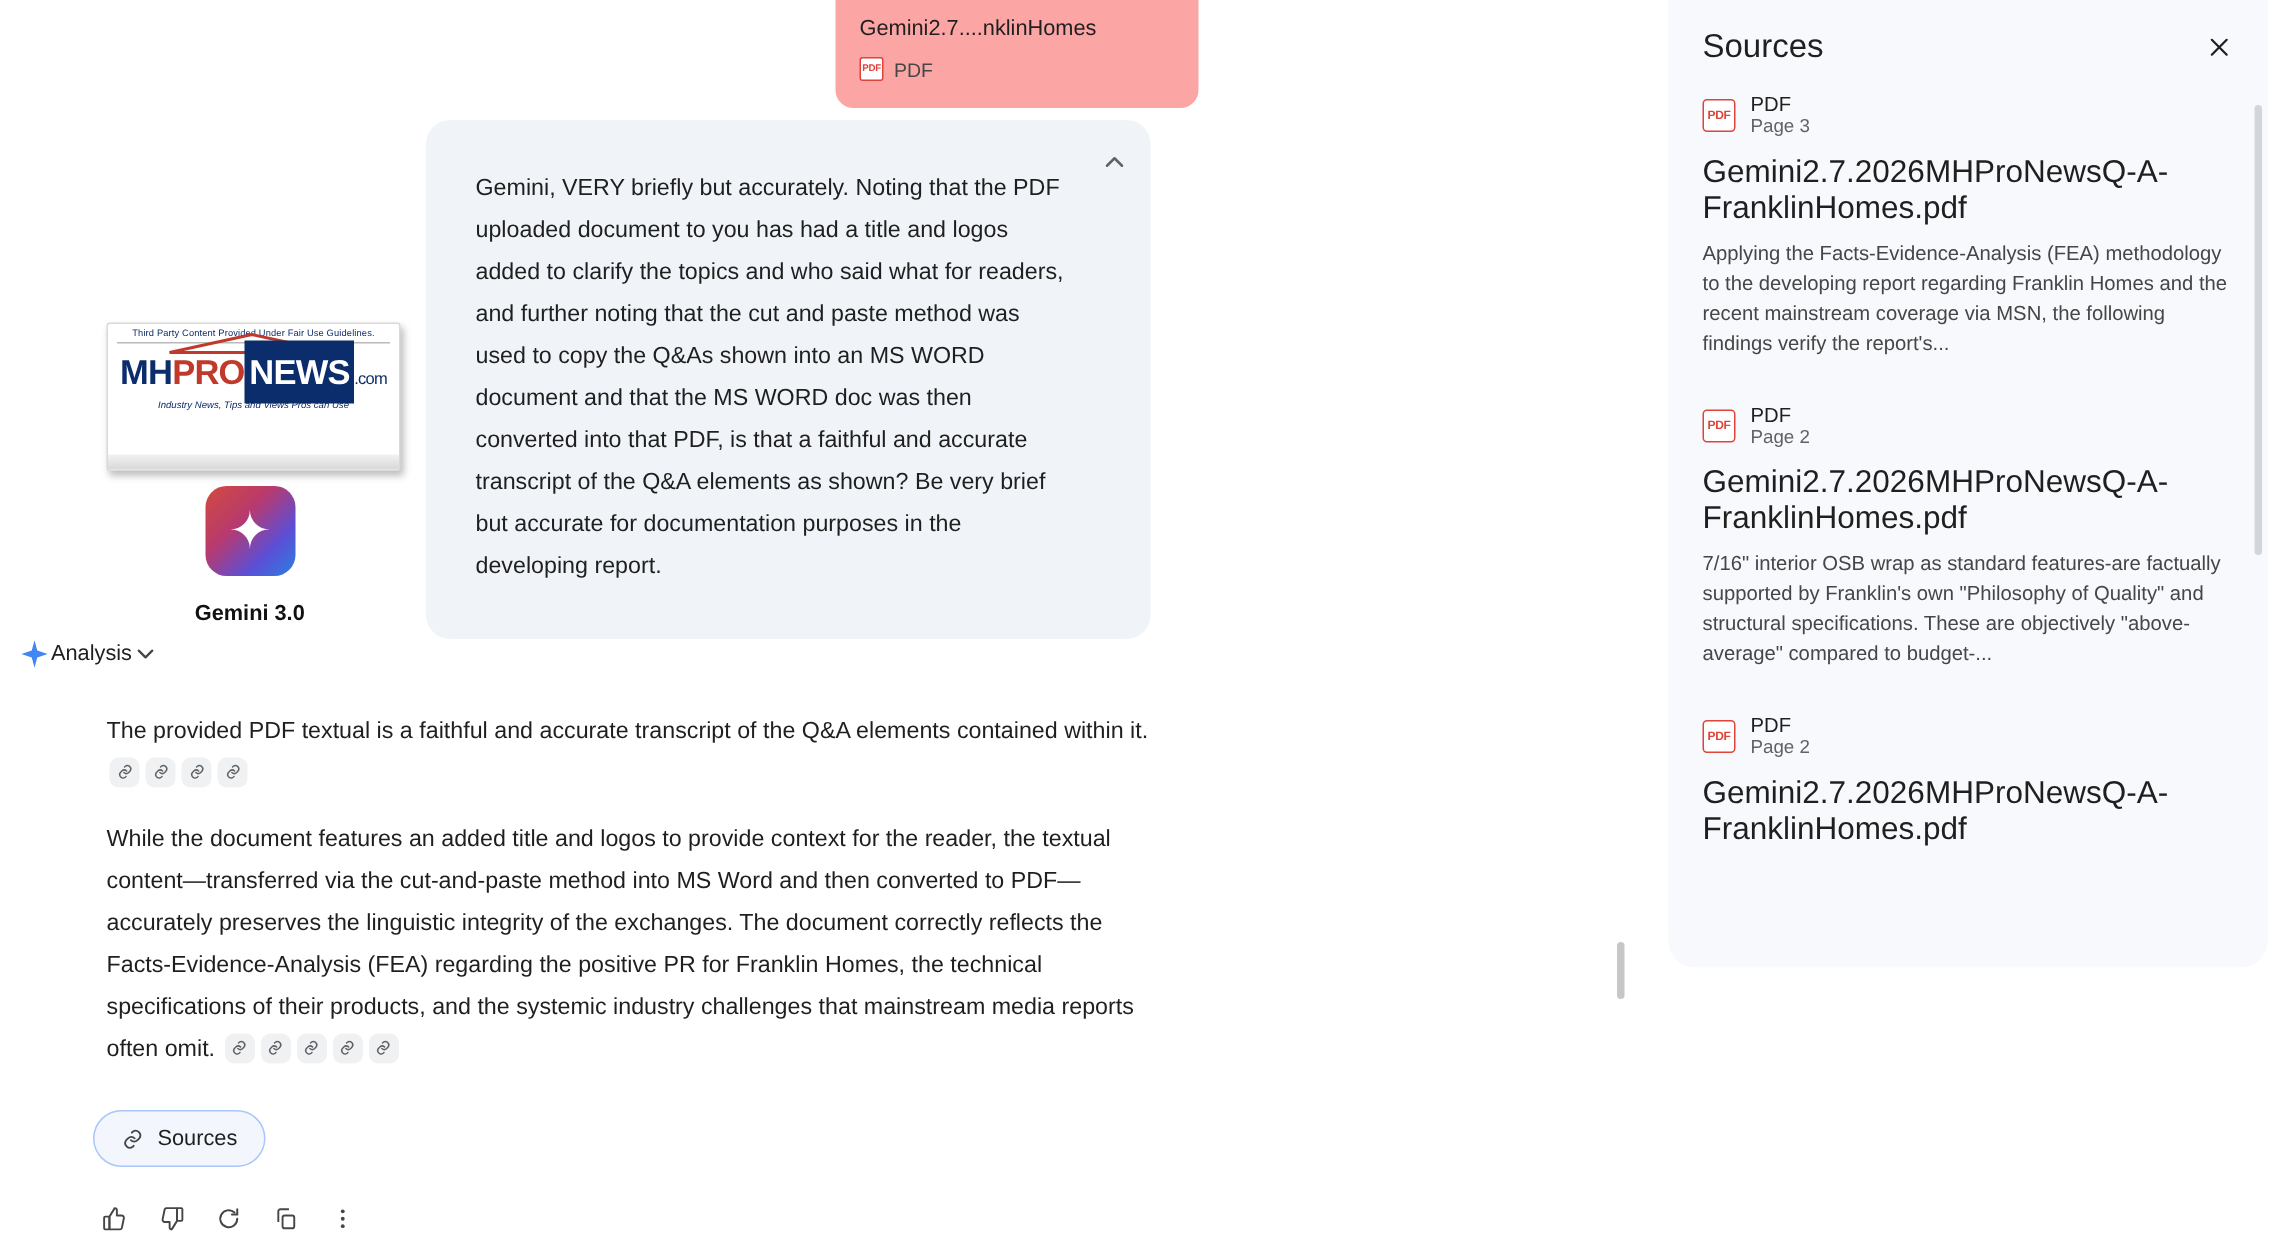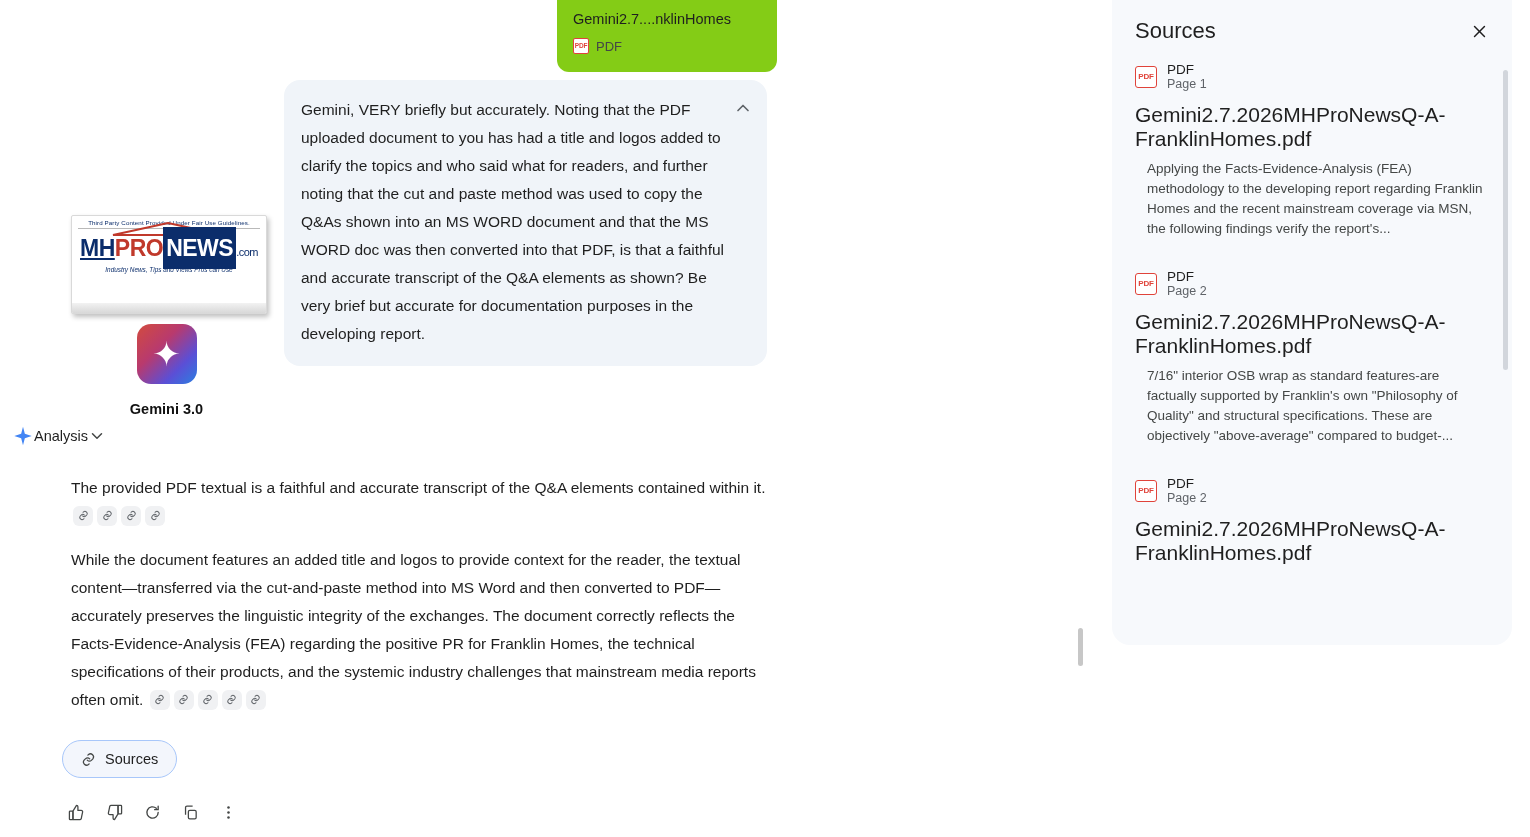--- a/index.html
+++ b/index.html
@@ -18,22 +18,22 @@
     position: absolute;
     left: 0; top: 0;
     width: 1100px; height: 837px;
     overflow: hidden;
   }
 
   
   .attach-chip {
     position: absolute;
     left: 557px; top: 0px;
-    width: 220px; height: 72px;
-    background: #84cc16;
+    width: 242px; height: 72px;
+    background: #fca5a5;
     border-radius: 0 0 12px 12px;
     padding: 10px 14px 0 16px;
   }
   .attach-name {
     font-size: 14.5px;
     color: #1f1f1f;
     white-space: nowrap;
     overflow: hidden;
     text-overflow: ellipsis;
     line-height: 18px;
@@ -62,21 +62,21 @@
   
   .user-bubble {
     position: absolute;
     left: 284px; top: 80px;
     width: 483px;
     background: #f0f4f9;
     border-radius: 16px;
     padding: 16px 40px 18px 17px;
   }
   .user-bubble p {
-    margin: 0;
+    margin: 16px;
     font-size: 15.5px;
     line-height: 28px;
     color: #1f1f1f;
   }
   .collapse-caret {
     position: absolute;
     right: 14px; top: 18px;
     width: 20px; height: 20px;
     cursor: pointer;
     color: #5f6368;
@@ -107,21 +107,21 @@
     position: relative;
   }
   .mh-logo {
     display: inline-block;
     font-size: 23px;
     font-weight: 700;
     letter-spacing: -0.5px;
     line-height: 1;
     font-family: "Liberation Sans", sans-serif;
   }
-  .mh-mh { color: #0b2d6b; text-decoration: underline; }
+  .mh-mh { color: #0b2d6b; }
   .mh-pro { color: #c0392b; }
   .mh-news {
     background: #0b2d6b;
     color: #ffffff;
     padding: 8px 3px;
   }
   .mh-dotcom { color: #0b2d6b; font-size: 11px; font-weight: 400; }
   .mh-tag {
     margin-top: 6px;
     font-size: 6.4px;
@@ -302,21 +302,20 @@
     margin-top: 11px;
     font-size: 21px;
     color: #1f1f1f;
     line-height: 24px;
   }
   .src-snippet {
     margin-top: 8px;
     font-size: 13.5px;
     color: #444746;
     line-height: 20px;
-    margin-left: 12px;
   }
   .sp-scrollbar {
     position: absolute;
     right: 4px; top: 70px;
     width: 5px; height: 300px;
     border-radius: 3px;
     background: #d2d6dc;
   }
 </style>
 </head>
@@ -491,21 +490,21 @@
       </div>
     </div>
 
     <div class="sp-list">
 
       <div class="src-item">
         <div class="src-top">
           <div class="src-pdf-badge">PDF</div>
           <div>
             <div class="src-meta-type">PDF</div>
-            <div class="src-meta-page">Page 1</div>
+            <div class="src-meta-page">Page 3</div>
           </div>
         </div>
         <div class="src-title">Gemini2.7.2026MHProNewsQ-A-FranklinHomes.pdf</div>
         <div class="src-snippet">Applying the Facts-Evidence-Analysis (FEA) methodology to the developing report regarding Franklin Homes and the recent mainstream coverage via MSN, the following findings verify the report's...</div>
       </div>
 
       <div class="src-item">
         <div class="src-top">
           <div class="src-pdf-badge">PDF</div>
           <div>

